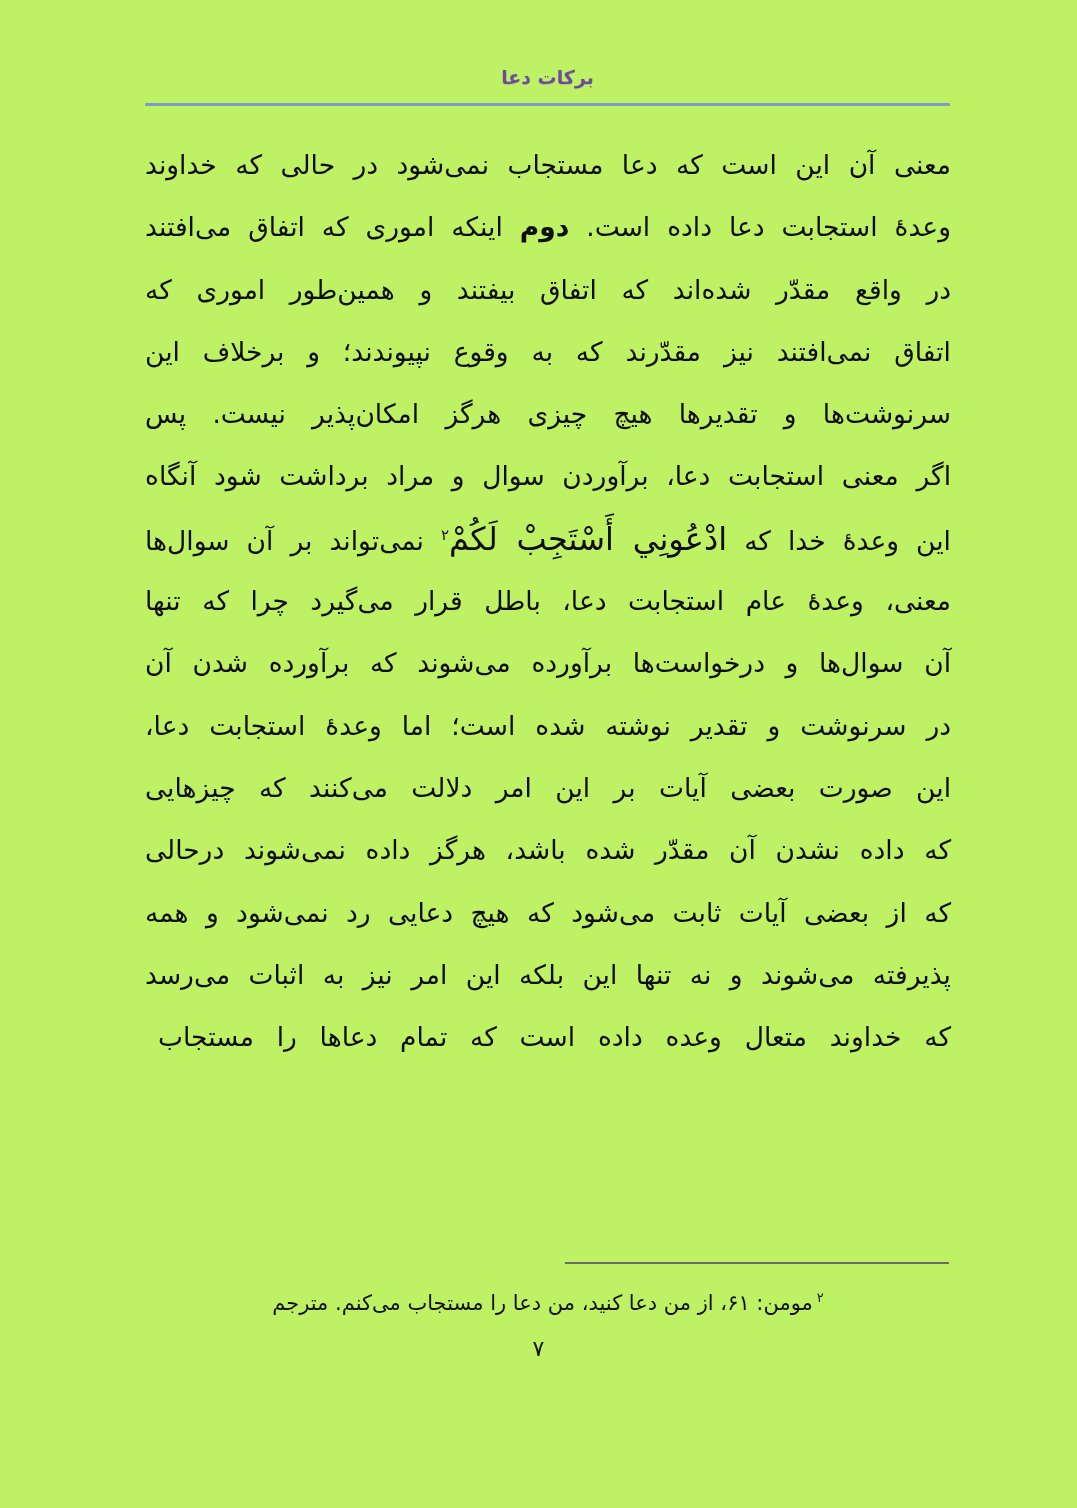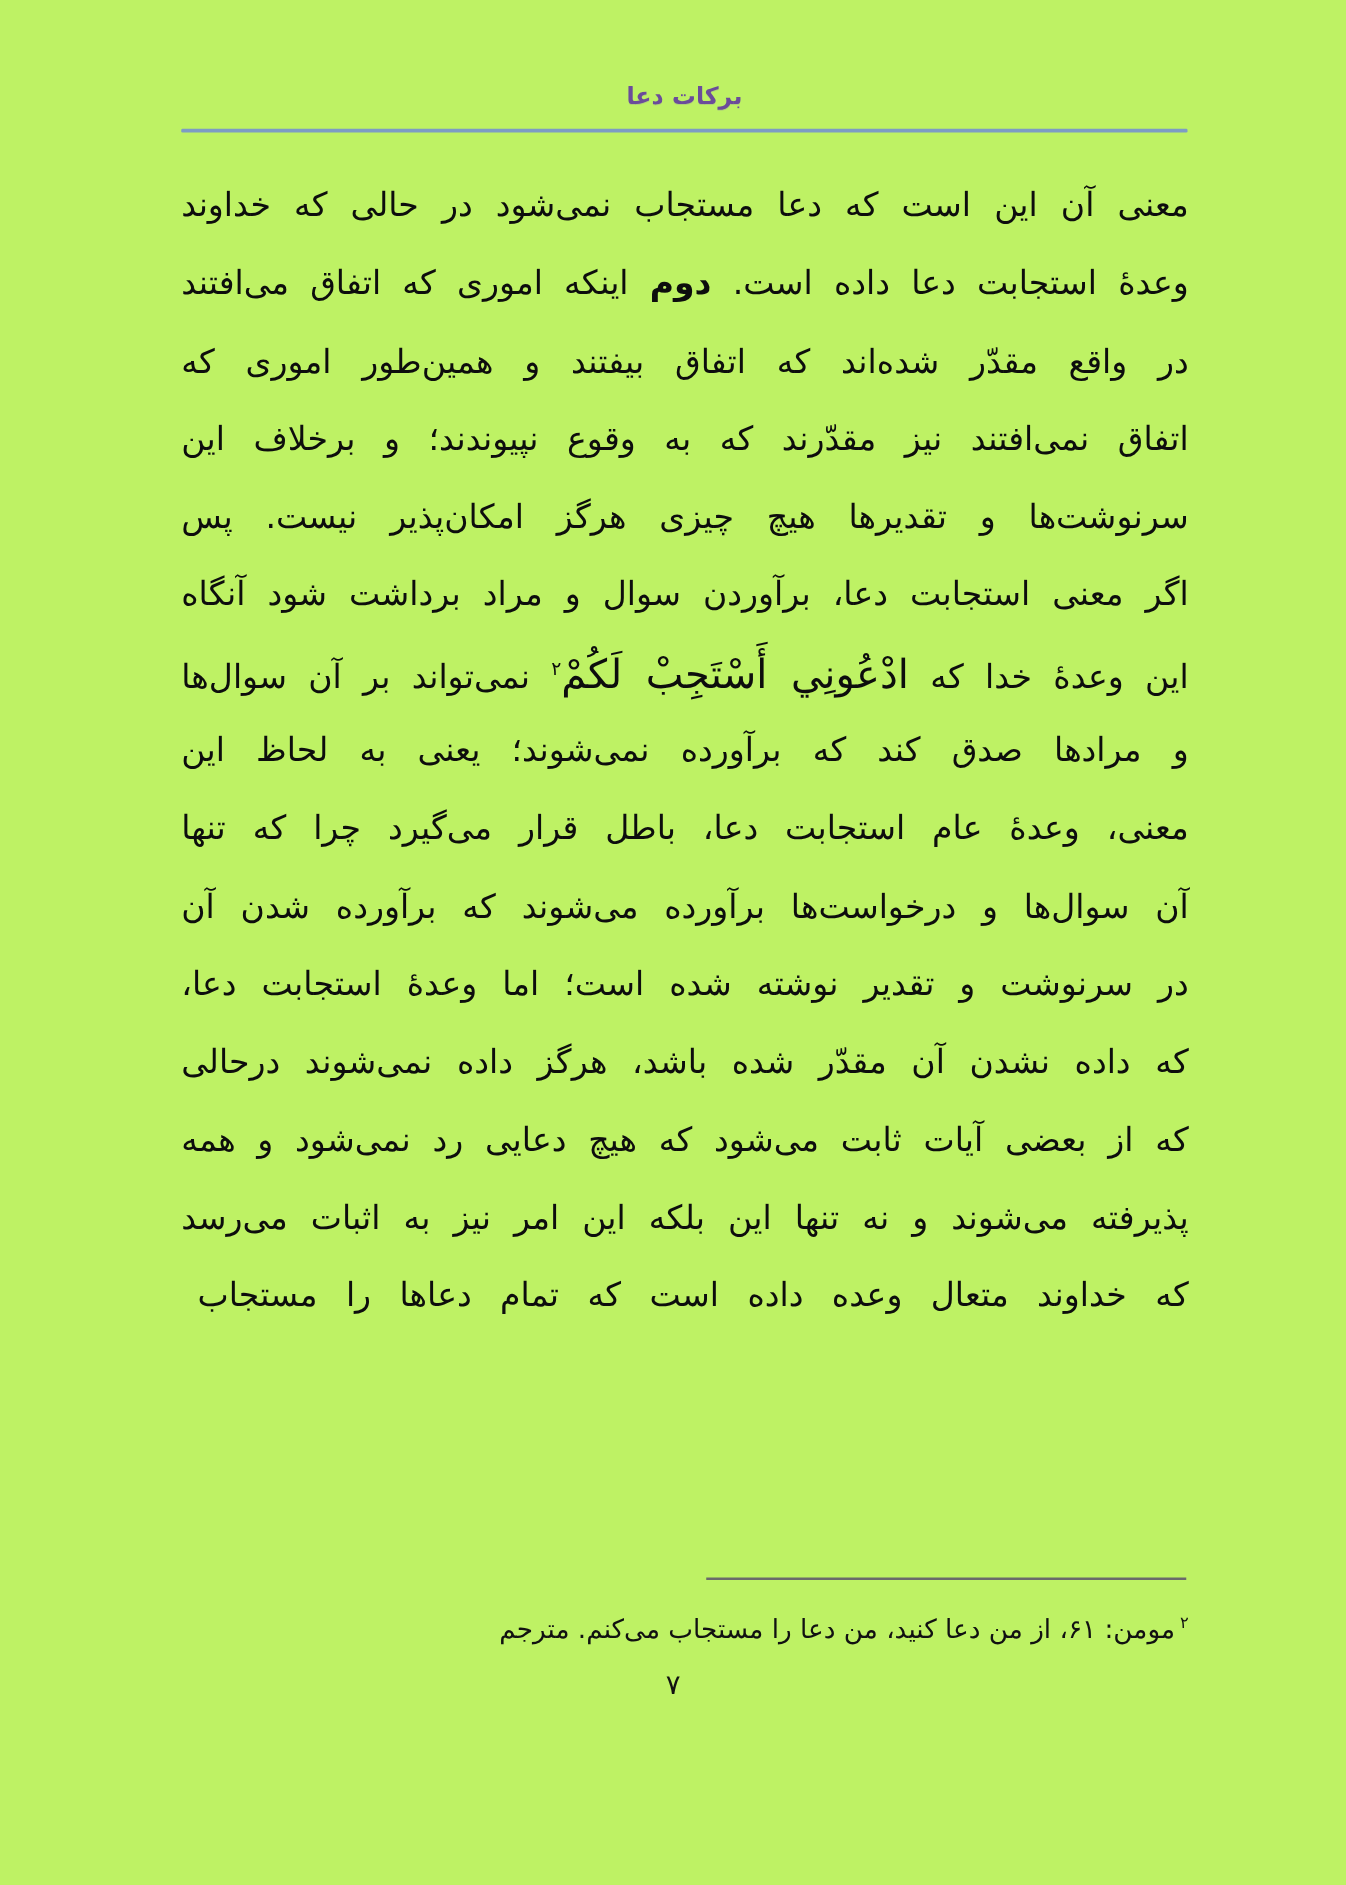--- a/index.html
+++ b/index.html
@@ -99,21 +99,21 @@
     width: 384px;
     height: 2px;
     background: #6a6a6a;
   }
   .footnote {
     position: absolute;
     top: 1285px;
     left: 145px;
     width: 806px;
     direction: rtl;
-    text-align: right;
+    text-align: center;
     font-size: 21px;
     line-height: 36px;
     color: #111111;
   }
   .footnote sup.fnmark {
     font-size: 13px;
     vertical-align: super;
     line-height: 0;
     margin-left: 4px;
   }
@@ -167,37 +167,37 @@
     <div class="line">
       <span>اگر معنی استجابت دعا، برآوردن سوال و مراد برداشت شود آنگاه</span>
     </div>
 
     <div class="line">
       <span>این وعدهٔ خدا که</span>
       <span><span class="quran">ادْعُونِي أَسْتَجِبْ لَكُمْ</span><sup class="fn">٢</sup></span>
       <span>نمی‌تواند بر آن سوال‌ها</span>
     </div>
 
-    <div class="line">
-      <span>و مرادها صدق کند که برآورده نمی‌شوند؛ یعنی به لحاظ این</span>
-    </div>
 
     <div class="line">
       <span>معنی، وعدهٔ عام استجابت دعا، باطل قرار می‌گیرد چرا که تنها</span>
     </div>
 
     <div class="line">
       <span>آن سوال‌ها و درخواست‌ها برآورده می‌شوند که برآورده شدن آن</span>
     </div>
 
     <div class="line">
       <span>در سرنوشت و تقدیر نوشته شده است؛ اما وعدهٔ استجابت دعا،</span>
     </div>
 
 
+    <div class="line">
+      <span>این صورت بعضی آیات بر این امر دلالت می‌کنند که چیزهایی</span>
+    </div>
 
     <div class="line">
       <span>که داده نشدن آن مقدّر شده باشد، هرگز داده نمی‌شوند درحالی</span>
     </div>
 
     <div class="line">
       <span>که از بعضی آیات ثابت می‌شود که هیچ دعایی رد نمی‌شود و همه</span>
     </div>
 
     <div class="line">

